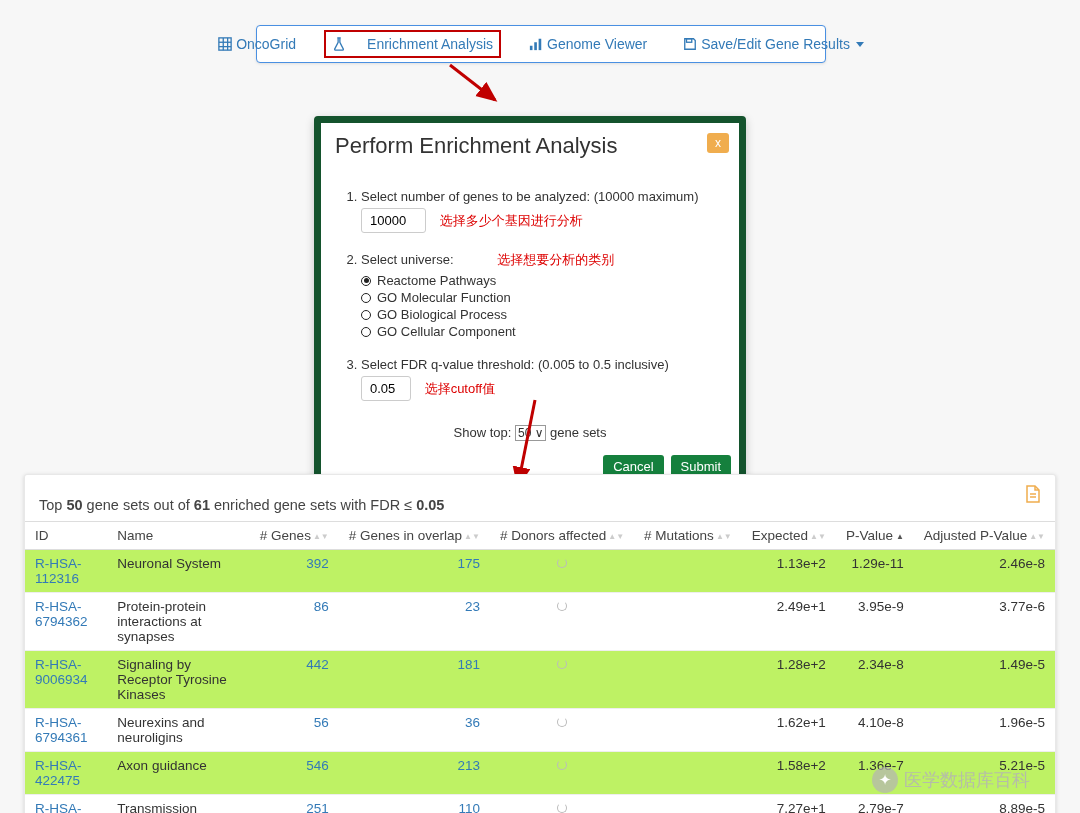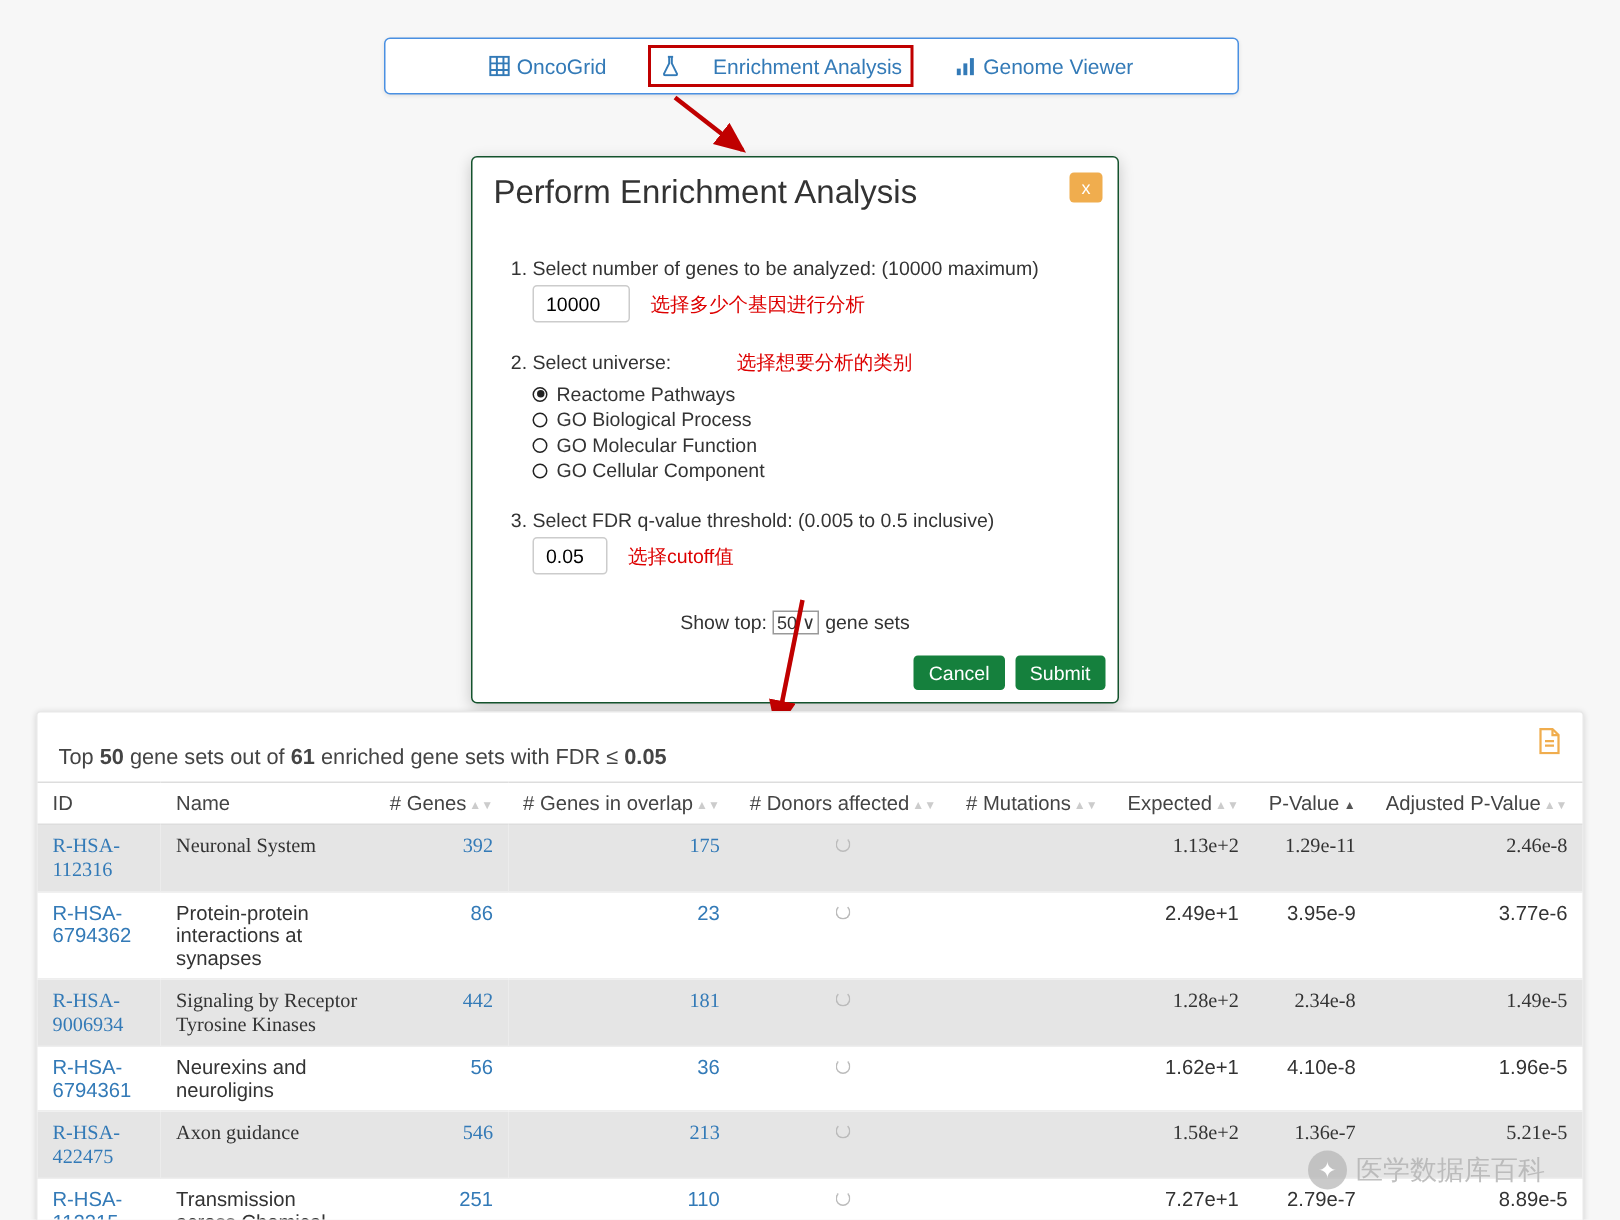--- a/index.html
+++ b/index.html
@@ -44,25 +44,25 @@
     border: 2px solid #c00000;
     padding: 4px 6px;
     gap: 21px;
   }
   .icon-svg { width: 14px; height: 14px; }
   .caret { width: 0; height: 0; border-left: 4px solid transparent; border-right: 4px solid transparent; border-top: 5px solid #337ab7; margin-left: 2px; display:inline-block; }
 
   
   .modal {
     position: absolute;
-    top: 104px;
+    top: 116px;
     left: 314px;
     width: 432px;
     background: #fff;
-    border: 1px solid #14532d;
+    border: 7px solid #14532d;
     border-radius: 4px;
     box-shadow: 0 3px 10px rgba(0,0,0,0.2);
   }
   .modal-header {
     padding: 10px 14px 4px 14px;
     position: relative;
   }
   .modal-title {
     font-size: 22px;
     font-weight: 400;
@@ -153,21 +153,21 @@
     border-bottom: 1px solid #ddd;
     white-space: nowrap;
     position: relative;
   }
   table.res th.num, table.res td.num { text-align: right; }
   table.res td {
     padding: 6px 10px;
     vertical-align: top;
     border-bottom: 1px solid #eee;
   }
-  tr.zebra { background: #e5e5e5; font-family: Liberation Serif, serif; }
+  tr.zebra { background: #bef264; }
   .link { color: #337ab7; }
   .num-link { color: #337ab7; text-align: right; }
   .spinner {
     width: 10px; height: 10px; border: 1.5px solid #bbb; border-top-color: transparent; border-radius: 50%;
     display: inline-block;
   }
   .sort-asc::after {
     content: "▲";
     font-size: 8px;
     color: #555;
@@ -222,20 +222,28 @@
       </svg>
     <span>Enrichment Analysis</span>
   </div>
   <div class="toolbar-item">
     <svg class="icon-svg" viewBox="0 0 16 16" fill="#337ab7">
         <rect x="1" y="10" width="3" height="5"></rect>
         <rect x="6" y="6" width="3" height="9"></rect>
         <rect x="11" y="2" width="3" height="13"></rect>
       </svg>
     <span>Genome Viewer</span>
+  </div>
+  <div class="toolbar-item">
+    <svg class="icon-svg" viewBox="0 0 16 16" fill="none" stroke="#337ab7" stroke-width="1.5">
+        <path d="M2 2h10l2 2v10H2z"></path>
+        <rect x="4" y="2" width="6" height="4"></rect>
+      </svg>
+    <span>Save/Edit Gene Results</span>
+    <span class="caret"></span>
   </div>
 </div>
 
 <svg class="arrow" style="top:60px; left:440px;" width="70" height="50">
   <defs>
       <marker id="ah1" markerWidth="8" markerHeight="8" refX="6" refY="3" orient="auto">
         <path d="M0,0 L7,3 L0,6 Z" fill="#c00000"></path>
       </marker>
     </defs>
   <line x1="10" y1="5" x2="55" y2="40" stroke="#c00000" stroke-width="3" marker-end="url(#ah1)"></line>
@@ -258,25 +266,25 @@
       <li>
         <span>Select universe:</span>
         <span class="annot" style="margin-left:40px;">选择想要分析的类别</span>
         <div class="radio-list">
           <div class="radio-item">
               <span class="radio-circle checked"></span>
               <span>Reactome Pathways</span>
             </div>
           <div class="radio-item">
               <span class="radio-circle"></span>
-              <span>GO Biological Process</span>
+              <span>GO Molecular Function</span>
             </div>
           <div class="radio-item">
               <span class="radio-circle"></span>
-              <span>GO Molecular Function</span>
+              <span>GO Biological Process</span>
             </div>
           <div class="radio-item">
               <span class="radio-circle"></span>
               <span>GO Cellular Component</span>
             </div>
         </div>
       </li>
       <li>
         <span>Select FDR q-value threshold: (0.005 to 0.5 inclusive)</span><br>
         <input class="num-input" style="width: 50px;" value="0.05">

